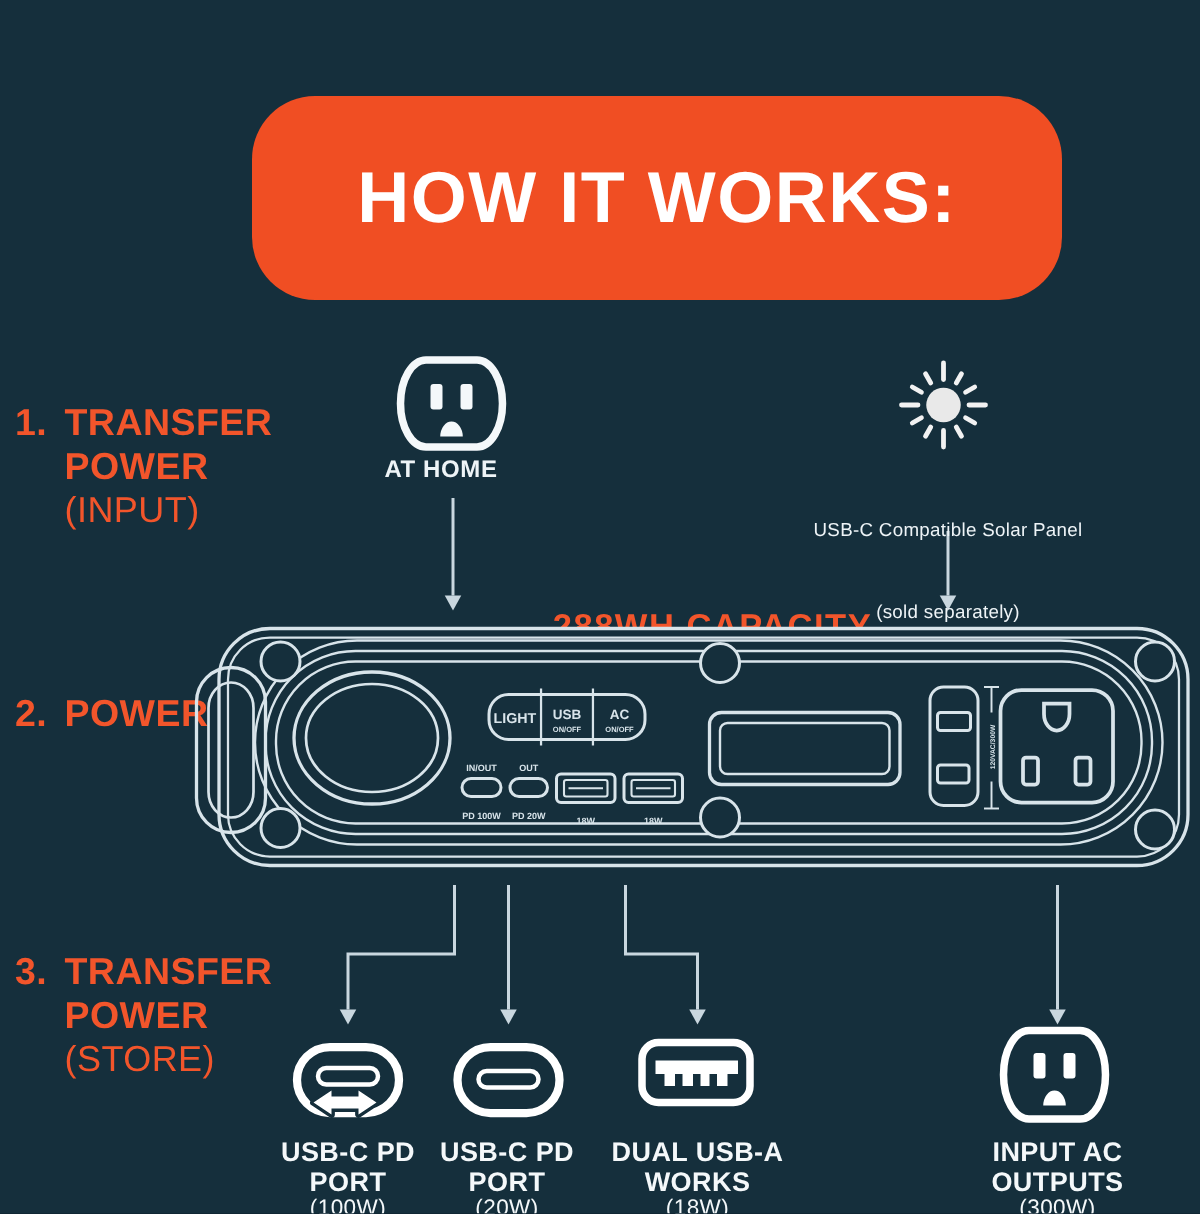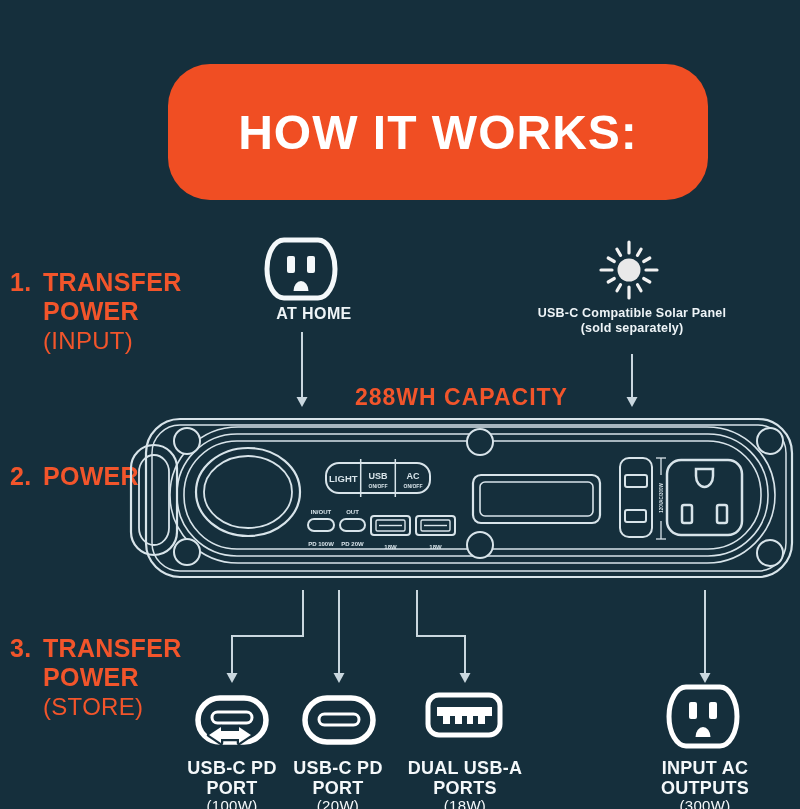--- a/index.html
+++ b/index.html
@@ -25,23 +25,23 @@
   .step .num{width:33px;flex:none;}
   .step .paren{font-weight:400;font-size:24px;}
   #step1{top:268px;}
   #step2{top:462px;}
   #step3{top:634px;}
   
   .cap{
     position:absolute;text-align:center;color:#eef4f7;font-weight:bold;
     font-size:16px;line-height:19px;letter-spacing:.4px;
   }
-  .cap .sub{font-weight:700;font-size:12.5px;line-height:15px;letter-spacing:.2px;}
+  .cap .sub{font-weight:400;font-size:12.5px;line-height:15px;letter-spacing:.2px;margin-top:40px;}
   #capacity{
-    position:absolute;left:355px;top:384px;width:240px;text-align:left;
+    position:absolute;left:355px;top:404px;width:240px;text-align:center;
     color:#f2552b;font-size:23px;font-weight:bold;letter-spacing:1px;
   }
   .out-label{
     position:absolute;top:758px;width:146px;text-align:center;color:#f4f8fa;
     font-weight:bold;font-size:18px;line-height:20px;letter-spacing:.3px;
   }
   .out-label .watts{font-size:15px;line-height:16px;font-weight:400;}
   .abs{position:absolute;}
   svg{display:block;overflow:visible;}
   svg text{font-family:"Liberation Sans",sans-serif;}
@@ -96,21 +96,21 @@
       <div class="paren">(STORE)</div>
     </div>
   </div>
 
   <svg class="abs" style="left:265px;top:237px" width="74" height="66" viewBox="0 0 74 66">
     <path d="M19,3 H53 A17 29 0 0 1 53,61 H19 A17 29 0 0 1 19,3 Z" fill="none" stroke="#f4f8fa" stroke-width="5"></path>
     <rect x="22" y="19" width="8" height="17" rx="2" fill="#f4f8fa"></rect>
     <rect x="42" y="19" width="8" height="17" rx="2" fill="#f4f8fa"></rect>
     <path d="M28.5,54 a7.5,10 0 1 1 15,0 Z" fill="#f4f8fa"></path>
   </svg>
-  <div class="cap" style="left:244px;top:304px;width:140px">
+  <div class="cap" style="left:224px;top:304px;width:140px">
     <div>AT HOME</div>
   </div>
 
   <svg class="abs" style="left:596px;top:237px" width="66" height="66" viewBox="0 0 66 66">
     <circle cx="33" cy="33" r="11.5" fill="#e9e9e9"></circle>
     <g stroke="#f2f2f2" stroke-width="3.2" stroke-linecap="round">
       <line x1="50" y1="33" x2="61" y2="33"></line>
       <line x1="47.7" y1="41.5" x2="53.8" y2="45"></line>
       <line x1="41.5" y1="47.7" x2="45" y2="53.8"></line>
       <line x1="33" y1="50" x2="33" y2="61"></line>
@@ -251,21 +251,21 @@
     <div>PORT</div>
     <div class="watts">(100W)</div>
   </div>
   <div class="out-label" style="left:265px">
     <div>USB-C PD</div>
     <div>PORT</div>
     <div class="watts">(20W)</div>
   </div>
   <div class="out-label" style="left:392px">
     <div>DUAL USB-A</div>
-    <div>PORTS</div>
+    <div>WORKS</div>
     <div class="watts">(18W)</div>
   </div>
   <div class="out-label" style="left:632px">
     <div>INPUT AC</div>
     <div>OUTPUTS</div>
     <div class="watts">(300W)</div>
   </div>
 
 </div>
 

